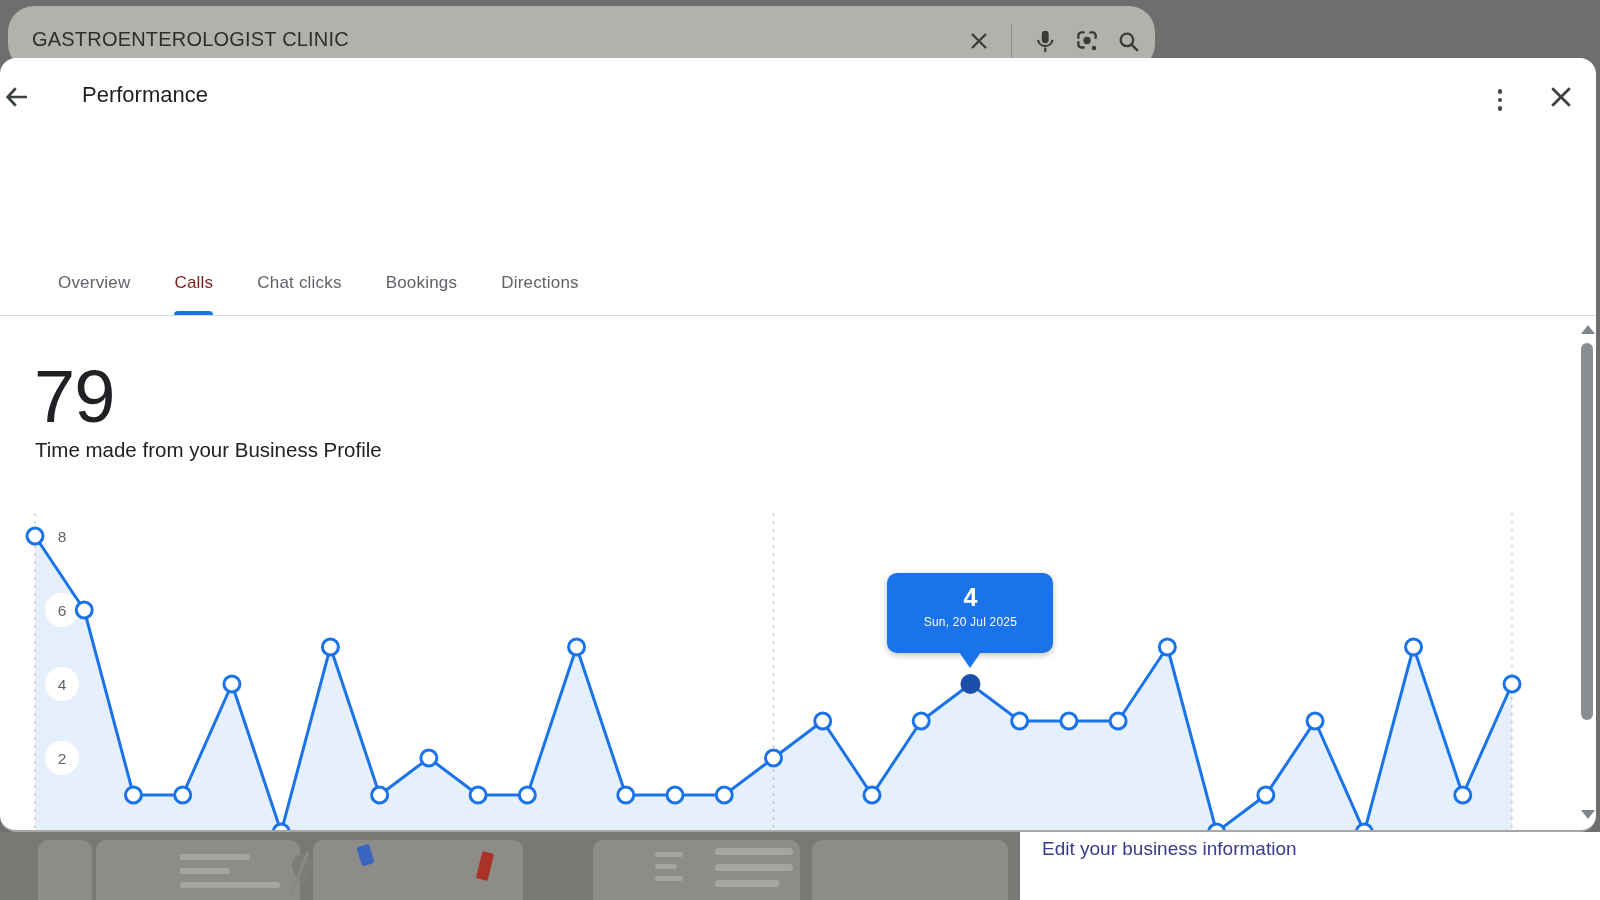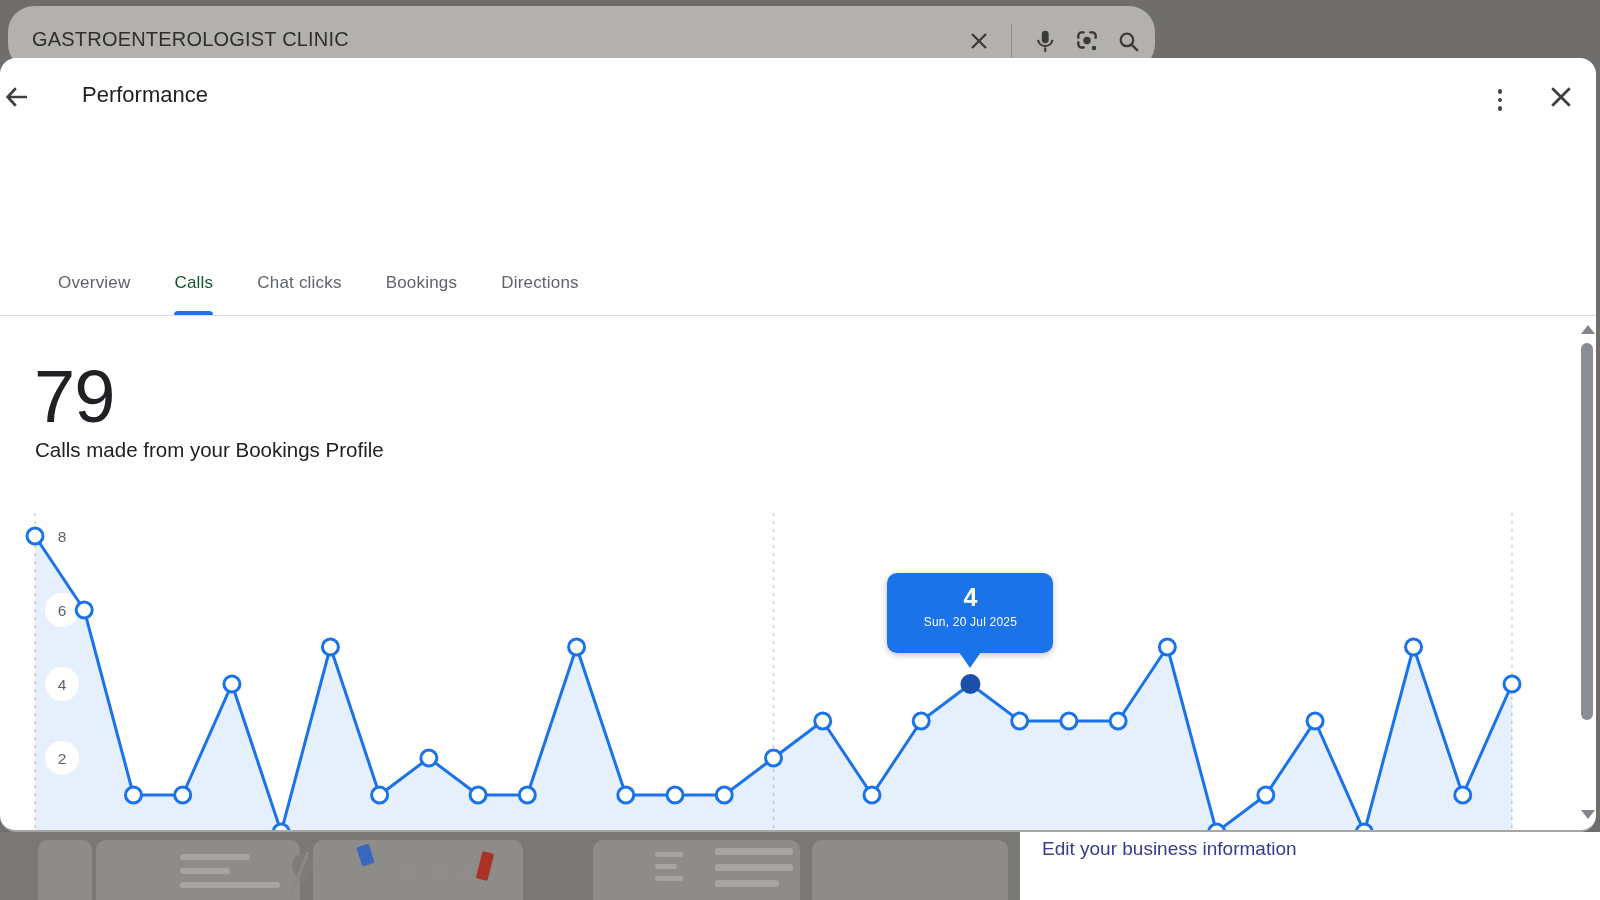--- a/index.html
+++ b/index.html
@@ -48,21 +48,21 @@
     border-left:7px solid transparent;border-right:7px solid transparent;border-top:8px solid #5f6368;
   }
   
   .tabs{
     position:absolute;left:0;top:192px;width:100%;height:65px;
     display:flex;align-items:center;gap:44px;padding-left:58px;box-sizing:border-box;
   }
   .tabs-border{position:absolute;left:0;top:257px;width:100%;height:1px;background:#dadce0;}
   .tab{position:relative;height:100%;display:flex;align-items:center;
     font-size:17px;color:#5f6368;font-weight:400;letter-spacing:.2px;cursor:pointer;}
-  .tab.active{color:#14532d;}
+  .tab.active{color:#7f1d1d;}
   .tab.active .tab-underline{
     position:absolute;left:0;right:0;bottom:0;height:4px;background:#1a73e8;border-radius:4px 4px 0 0;
   }
   
   .metric-value{position:absolute;left:34px;top:296px;font-size:74px;color:#202124;letter-spacing:-1px;}
   .metric-desc{position:absolute;left:35px;top:380px;font-size:20.5px;color:#202124;}
   
   .chart{position:absolute;left:0;top:447px;width:1596px;height:327px;}
   .chart svg{position:absolute;left:0;top:0;}
   .tooltip{
@@ -162,21 +162,21 @@
     <div class="tab">
         <span>Bookings</span>
       </div>
     <div class="tab">
         <span>Directions</span>
       </div>
   </div>
   <div class="tabs-border"></div>
 
   <div class="metric-value">79</div>
-  <div class="metric-desc">Calls made from your Bookings Profile</div>
+  <div class="metric-desc">Time made from your Business Profile</div>
 
   <div class="chart">
     <svg id="chart-svg" width="1596" height="327" viewBox="0 0 1596 327">
         <line x1="35" y1="8" x2="35" y2="327" stroke="#c7c7c7" stroke-width="1.2" stroke-dasharray="3,5"></line>
         <line x1="773.5" y1="8" x2="773.5" y2="327" stroke="#c7c7c7" stroke-width="1.2" stroke-dasharray="3,5"></line>
         <line x1="1512" y1="8" x2="1512" y2="327" stroke="#c7c7c7" stroke-width="1.2" stroke-dasharray="3,5"></line>
         <path d="M35,327 L35,31 L84.23333333333333,105 L133.46666666666667,290 L182.7,290 L231.93333333333334,179 L281.16666666666663,327 L330.4,142 L379.6333333333333,290 L428.8666666666667,253 L478.1,290 L527.3333333333333,290 L576.5666666666667,142 L625.8,290 L675.0333333333333,290 L724.2666666666667,290 L773.5,253 L822.7333333333333,216 L871.9666666666667,290 L921.2,216 L970.4333333333333,179 L1019.6666666666666,216 L1068.9,216 L1118.1333333333334,216 L1167.3666666666666,142 L1216.6,327 L1265.8333333333333,290 L1315.0666666666666,216 L1364.3,327 L1413.5333333333333,142 L1462.7666666666667,290 L1512,179 L1512,327 Z" fill="rgba(26,115,232,0.11)" stroke="none"></path>
         <path d="M35,31 L84.23333333333333,105 L133.46666666666667,290 L182.7,290 L231.93333333333334,179 L281.16666666666663,327 L330.4,142 L379.6333333333333,290 L428.8666666666667,253 L478.1,290 L527.3333333333333,290 L576.5666666666667,142 L625.8,290 L675.0333333333333,290 L724.2666666666667,290 L773.5,253 L822.7333333333333,216 L871.9666666666667,290 L921.2,216 L970.4333333333333,179 L1019.6666666666666,216 L1068.9,216 L1118.1333333333334,216 L1167.3666666666666,142 L1216.6,327 L1265.8333333333333,290 L1315.0666666666666,216 L1364.3,327 L1413.5333333333333,142 L1462.7666666666667,290 L1512,179" fill="none" stroke="#1a73e8" stroke-width="3" stroke-linejoin="round" stroke-linecap="round"></path>
         <circle cx="62" cy="31" r="17" fill="#ffffff"></circle>
         <text x="62" y="36.5" text-anchor="middle" fill="#5f6368" font-size="15.5" font-family="Liberation Sans, sans-serif">8</text>

